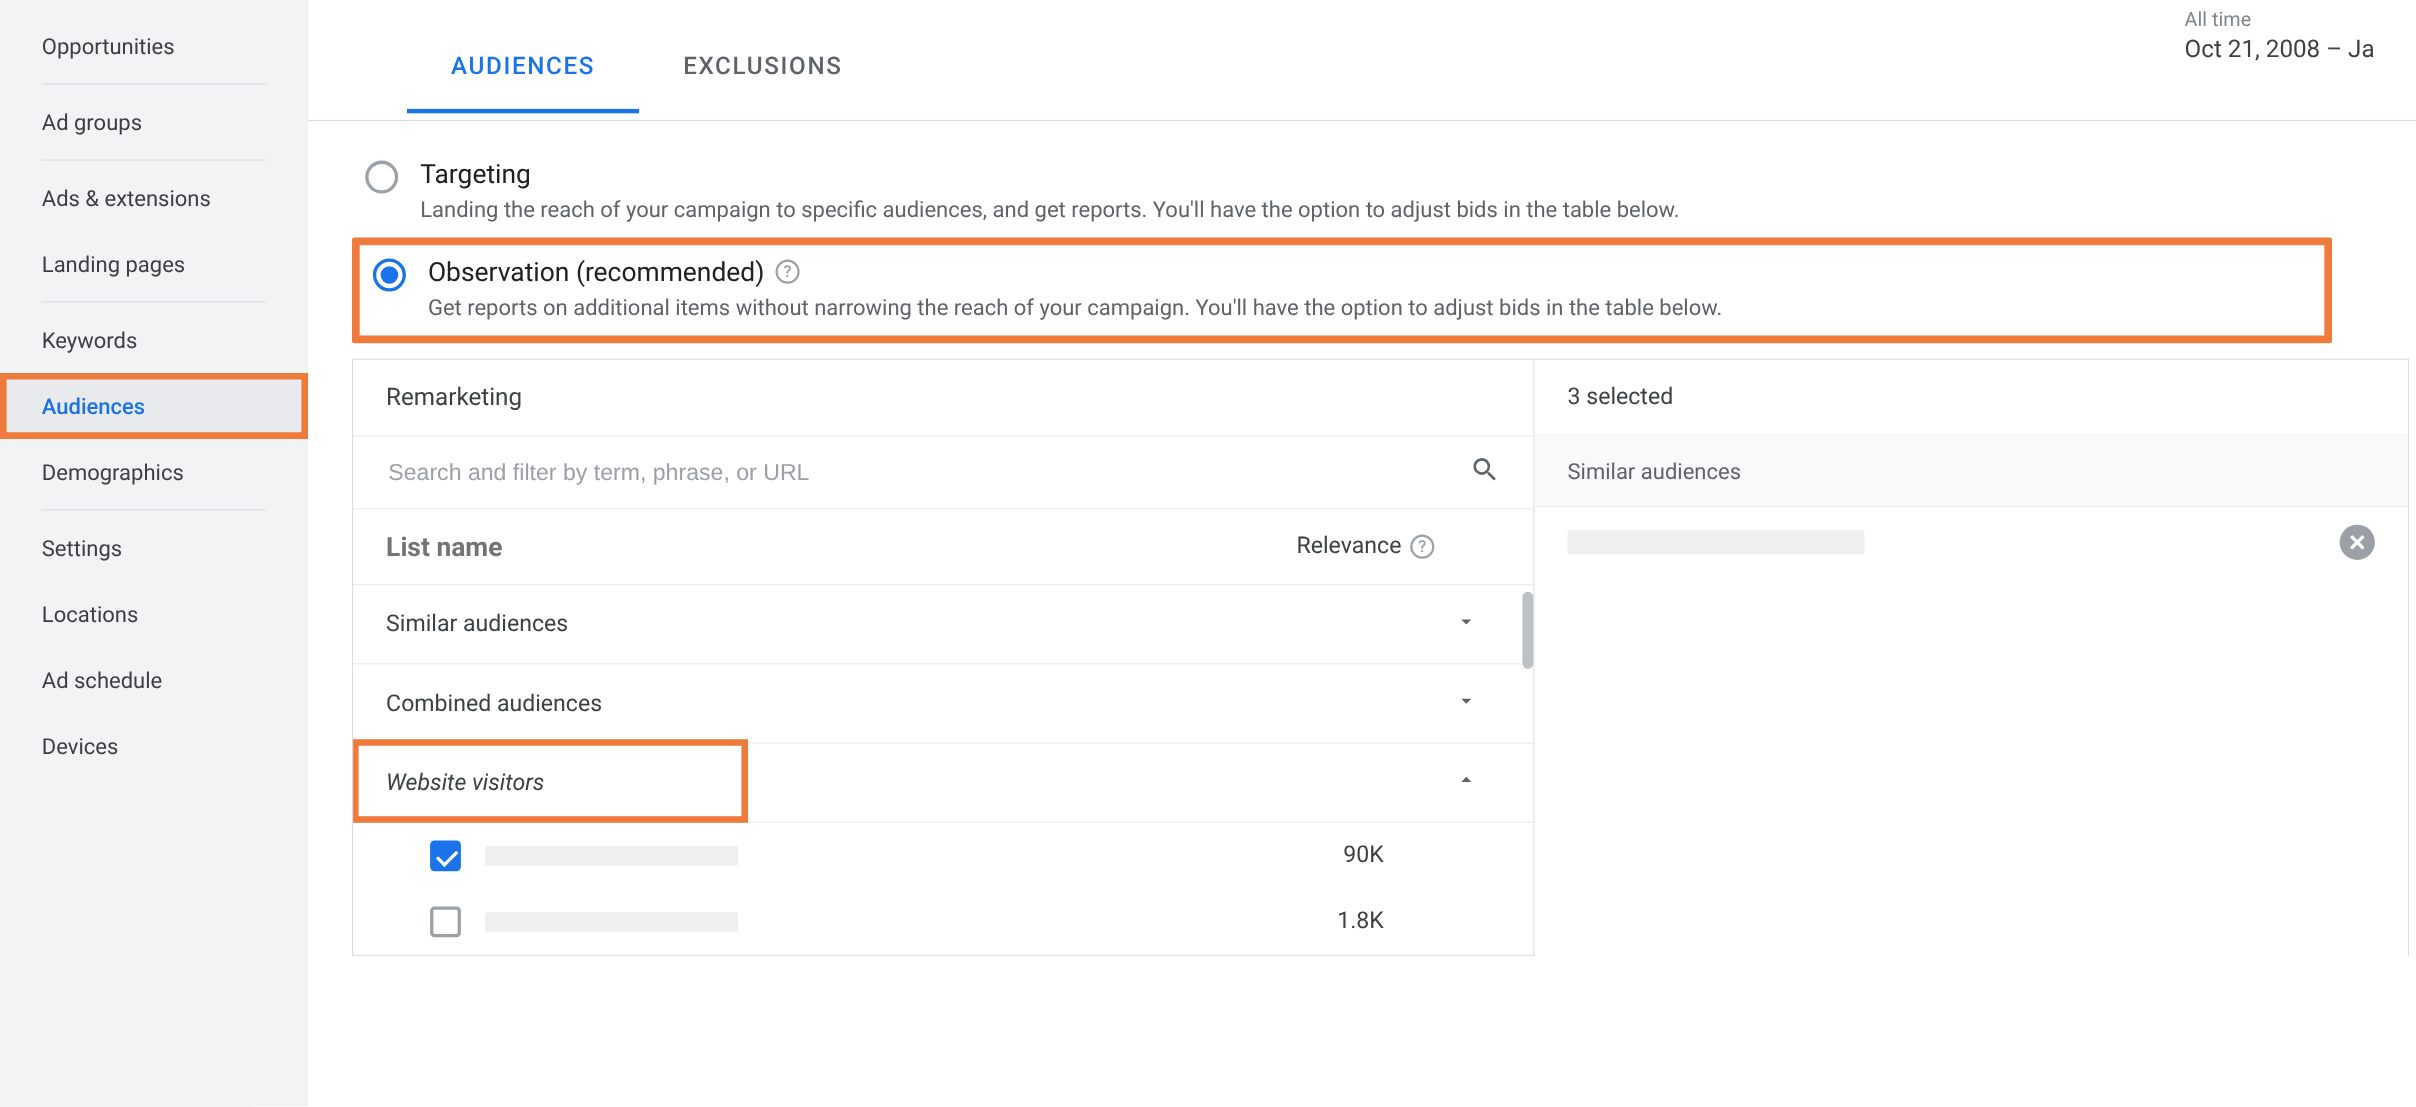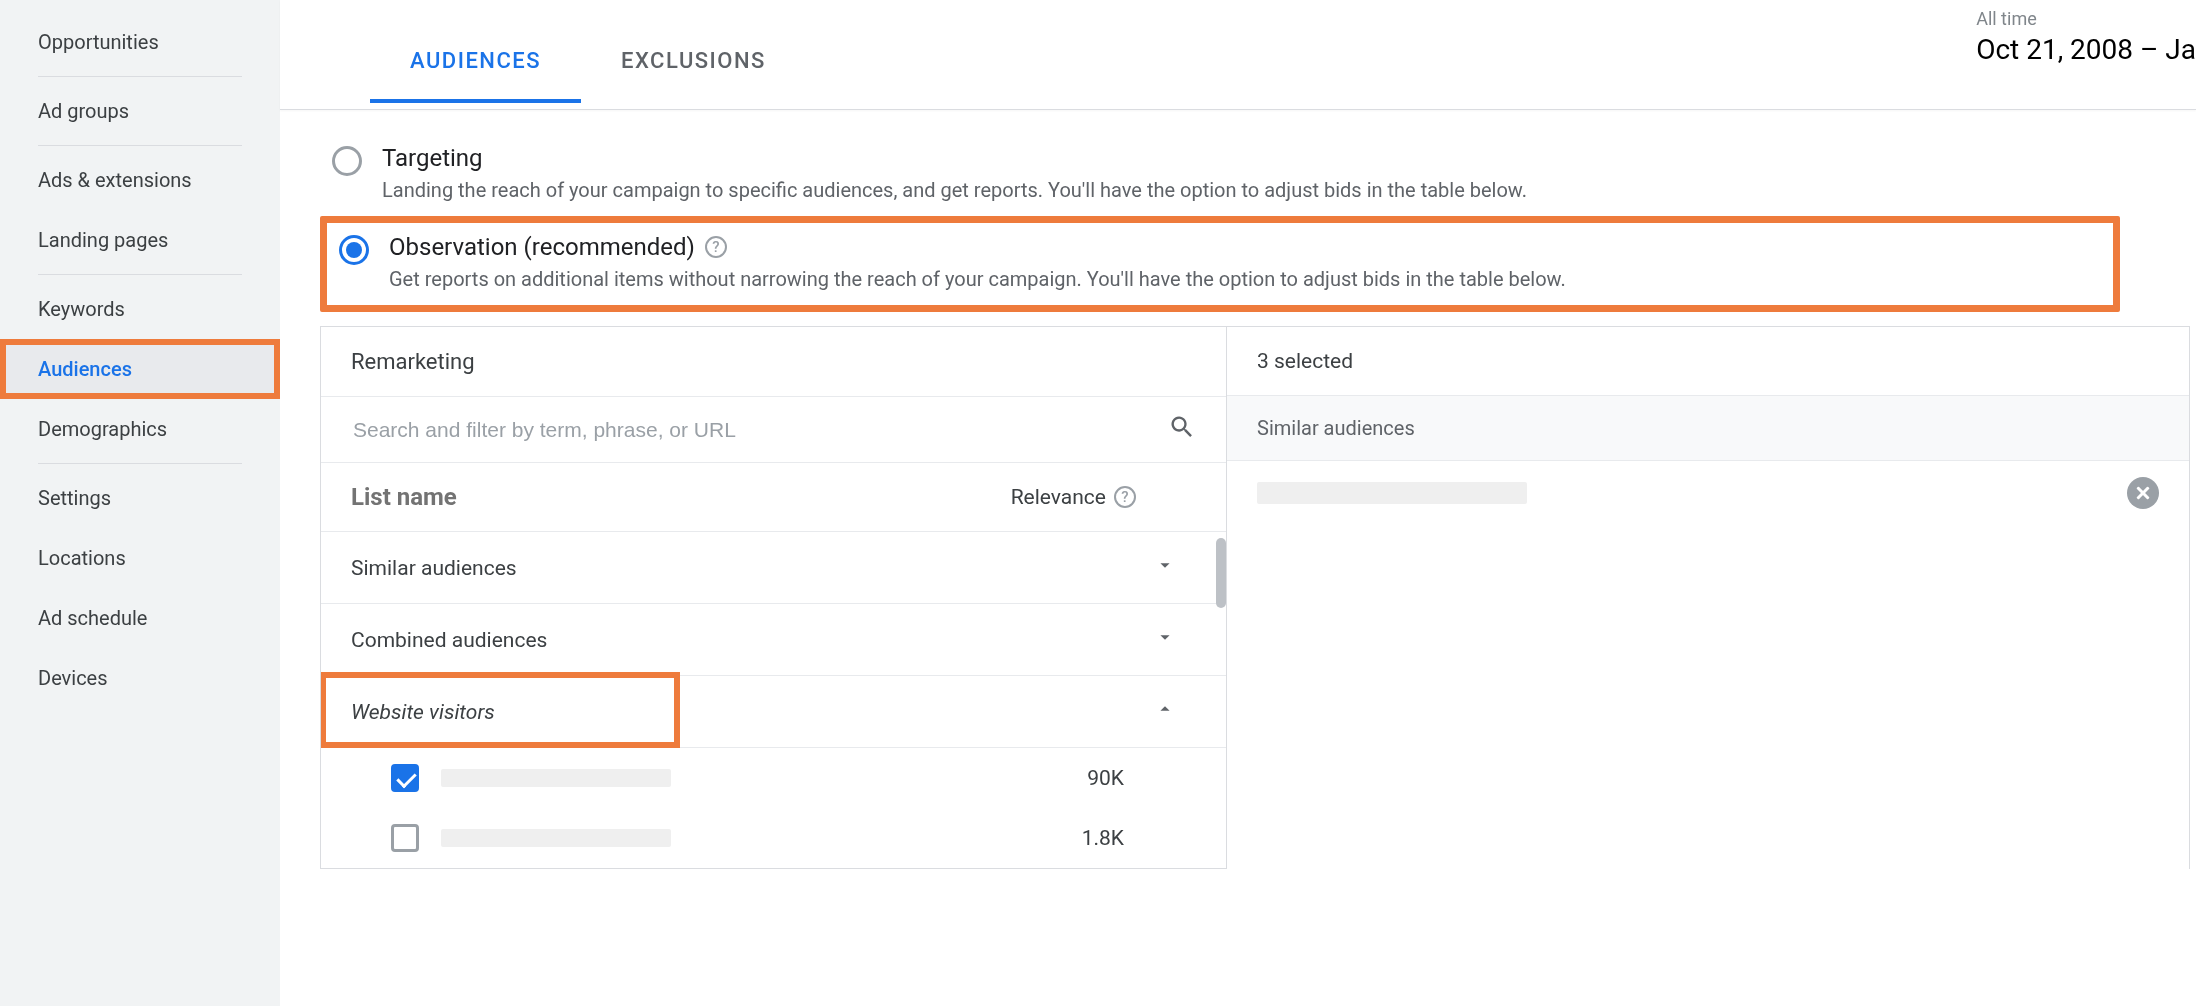--- a/index.html
+++ b/index.html
@@ -81,22 +81,22 @@
     min-width: 210px;
     font-size: 20px;
     color: #5f6368;
   }
   .date-range .label {
     font-size: 18px;
     color: #80868b;
     margin-bottom: 4px;
   }
   .date-range .value {
-    font-size: 28px;
-    color: #000000;
+    font-size: 22px;
+    color: #404040;
     white-space: nowrap;
   }
   
   .radio-section {
     padding: 24px 0 0 40px;
   }
   .radio-row {
     display: flex;
     align-items: flex-start;
     gap: 20px;
@@ -152,21 +152,21 @@
     font-weight: 500;
   }
   
   .panels {
     display: flex;
     margin: 14px 0 0 40px;
     border-collapse: collapse;
     align-items: stretch;
   }
   .left-panel {
-    width: 907px;
+    width: 1075px;
     border: 1px solid #dadce0;
     display: flex;
     flex-direction: column;
   }
   .panel-title {
     padding: 22px 30px;
     font-size: 22px;
     border-bottom: 1px solid #e8eaed;
   }
   .search-row {
@@ -249,21 +249,21 @@
     transform: rotate(45deg);
   }
   .item-placeholder {
     width: 230px;
     height: 18px;
     background: #efefef;
     border-radius: 2px;
   }
   .item-value {
     margin-left: auto;
-    margin-right: 72px;
+    margin-right: 106px;
     font-size: 21px;
   }
   .scrollbar-thumb {
     position: absolute;
     right: 0;
     top: 6px;
     width: 10px;
     height: 70px;
     background: #bdc1c6;
     border-radius: 5px;

